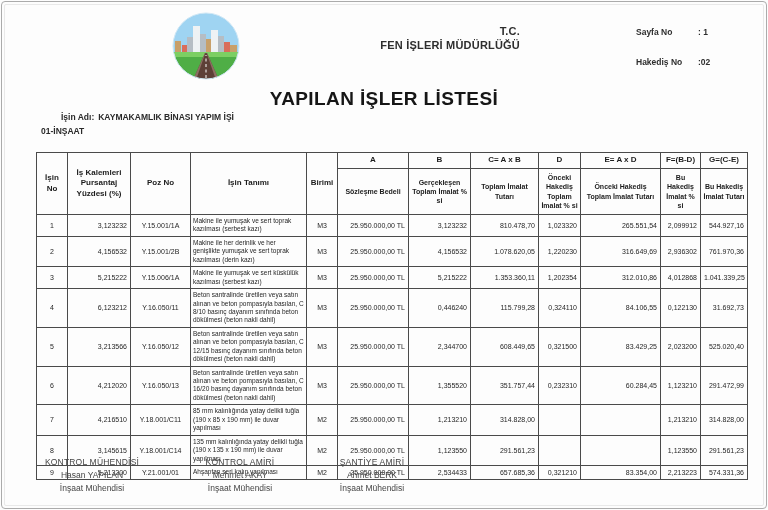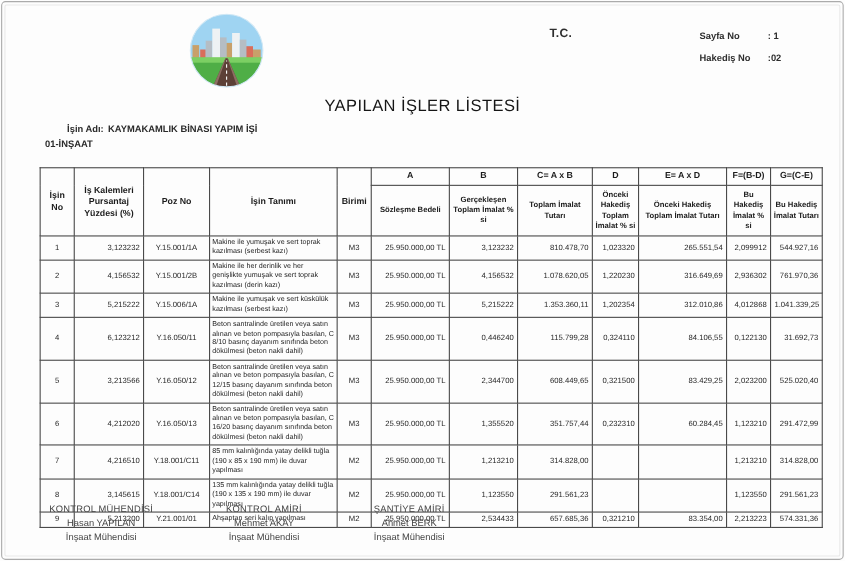--- a/index.html
+++ b/index.html
@@ -16,27 +16,27 @@
 
   .logo { position:absolute; left:172px; top:12px; }
 
   .org-block {
     position:absolute; left:255px; top:24px; width:265px;
     text-align:right; font-weight:bold; color:#2e2e2e;
     font-size:11px; line-height:14px; letter-spacing:0.2px;
   }
   .doc-title {
     position:absolute; left:0; top:88px; width:768px;
-    text-align:center; font-weight:normal; font-size:15px;
+    text-align:center; font-weight:bold; font-size:19px;
     color:#161616; letter-spacing:0.4px;
   }
 
   .meta-block { position:absolute; left:636px; top:27px; width:110px; font-size:8.5px; font-weight:bold; color:#2e2e2e; }
   .meta-row { display:flex; }
-  .meta-row + .meta-row { margin-top:10px; }
+  .meta-row + .meta-row { margin-top:20px; }
   .meta-label { width:62px; }
   .meta-value { }
 
   .work-name { position:absolute; left:17px; top:112px; font-size:8.5px; font-weight:bold; color:#2a2a2a;padding-left:44px; }
   .work-name .val { margin-left:4px; }
   .section-name { position:absolute; left:17px; top:126px; font-size:8.5px; font-weight:bold; color:#2a2a2a;margin-left:24px; }
 
   table.works-table {
     position:absolute; left:36px; top:152px; width:711px;
     border-collapse:collapse; table-layout:fixed;
@@ -95,20 +95,21 @@
     <polygon points="21,68 47,68 35,41 33,41" stroke-width="1.2" fill="#5d4037"></polygon>
     <polygon points="21,68 24,68 33.4,41 33,41" fill="#8d6e63"></polygon>
     <polygon points="44,68 47,68 35,41 34.6,41" fill="#8d6e63"></polygon>
     <line x1="34" y1="66" x2="34" y2="43" stroke="#ffffff" stroke-width="1" stroke-dasharray="3,2.5"></line>
   </g>
   <circle cx="34" cy="34" r="33" fill="none" stroke="#cfe7f5" stroke-width="1"></circle>
 </svg>
 
 <div class="org-block">
   <div>T.C.</div>
+  <div>FEN İŞLERİ MÜDÜRLÜĞÜ</div>
 </div>
 
 <div class="meta-block">
   <div class="meta-row">
     <span class="meta-label">Sayfa No</span>
     <span class="meta-value">: 1</span>
   </div>
   <div class="meta-row">
     <span class="meta-label">Hakediş No</span>
     <span class="meta-value">:02</span>

